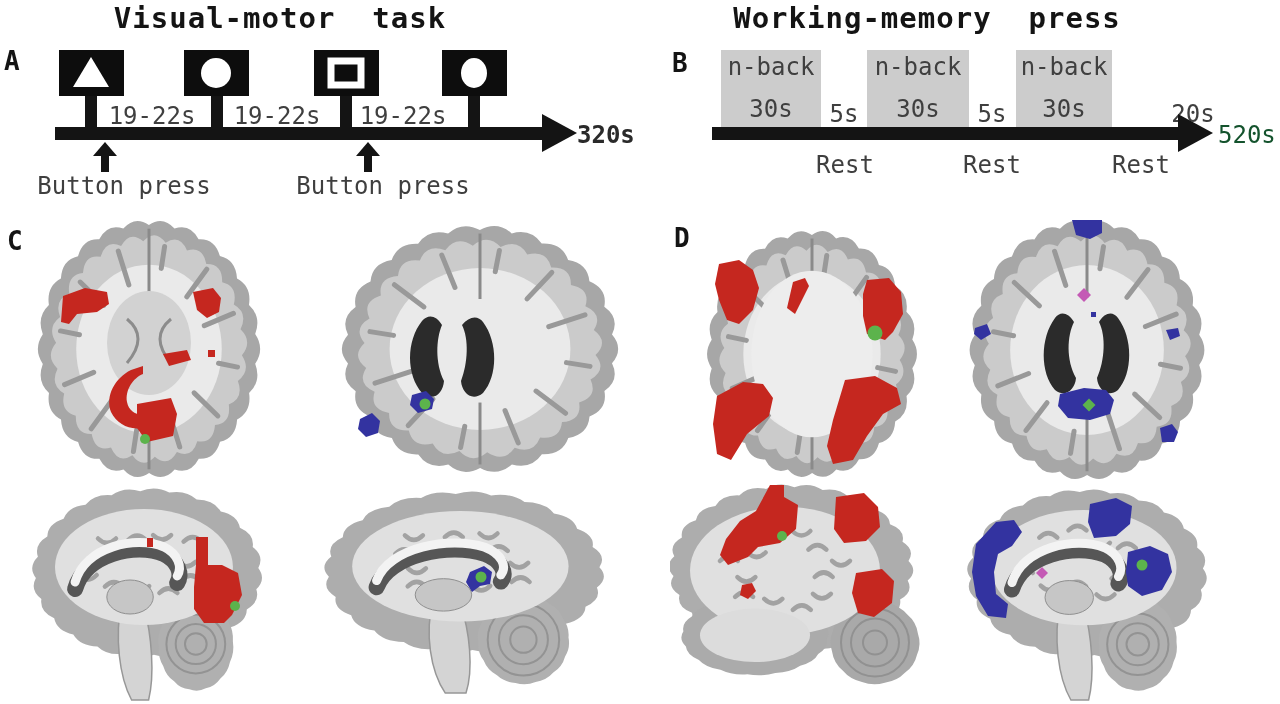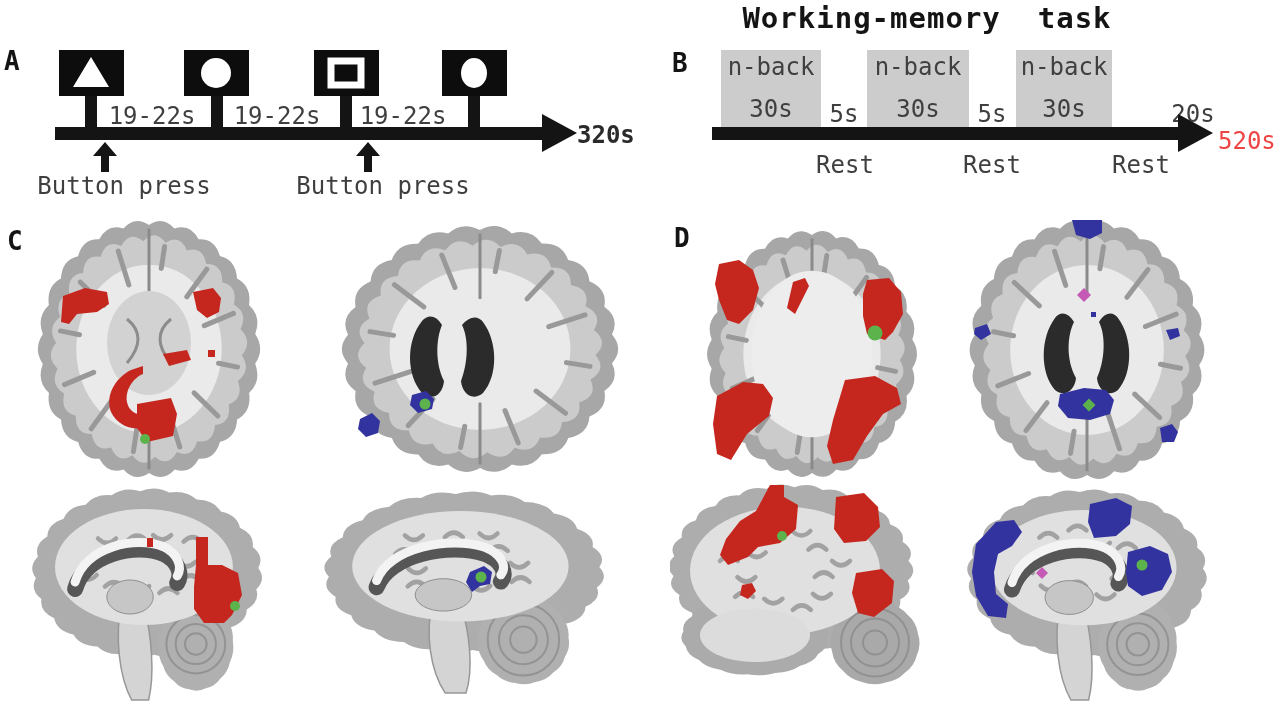--- a/index.html
+++ b/index.html
@@ -16,20 +16,21 @@
   .uarr-head{width:0;height:0;border-left:12px solid transparent;border-right:12px solid transparent;border-bottom:14px solid #141414;}
   .uarr-stem{width:8px;height:16px;background:#141414;margin:0 auto;}
   .nblock{display:flex;flex-direction:column;justify-content:space-between;align-items:center;padding:3px 0 4px 0;box-sizing:border-box;}
   svg.brain{position:absolute;}
 </style>
 </head>
 <body>
 
 <div id="fig">
 
+  <div class="abs title" style="left:110px;top:1px;width:340px;">Visual-motor  task</div>
   <div class="abs plab" style="left:4px;top:46px;">A</div>
 
   <div class="abs stim" style="left:59px;top:50px;">
     <svg width="65" height="46">
         <polygon points="32,7 50,37 14,37" fill="#ffffff"></polygon>
       </svg>
   </div>
   <div class="abs stim" style="left:184px;top:50px;">
     <svg width="65" height="46">
         <circle cx="32" cy="23" r="15" fill="#ffffff"></circle>
@@ -63,21 +64,21 @@
     <div class="uarr-head"></div>
       <div class="uarr-stem"></div>
   </div>
   <div class="abs" style="left:356px;top:142px;">
     <div class="uarr-head"></div>
       <div class="uarr-stem"></div>
   </div>
   <div class="abs lbl" style="left:34px;top:172px;width:180px;">Button press</div>
   <div class="abs lbl" style="left:293px;top:172px;width:180px;">Button press</div>
 
-  <div class="abs title" style="left:729px;top:1px;width:396px;">Working-memory  task</div>
+  <div class="abs title" style="left:729px;top:1px;width:396px;">Working-memory  press</div>
   <div class="abs plab" style="left:672px;top:48px;">B</div>
 
   <div class="abs nblock" style="left: 721px; top: 50px; width: 100px; height: 77px; background: rgb(204, 204, 204);">
     <span class="lbl">n-back</span>
     <span class="lbl">30s</span>
   </div>
   <div class="abs nblock" style="left: 867px; top: 50px; width: 102px; height: 77px; background: rgb(204, 204, 204);">
     <span class="lbl">n-back</span>
     <span class="lbl">30s</span>
   </div>
@@ -85,21 +86,21 @@
     <span class="lbl">n-back</span>
     <span class="lbl">30s</span>
   </div>
 
   <div class="abs lbl" style="left:829px;top:100px;width:30px;">5s</div>
   <div class="abs lbl" style="left:977px;top:100px;width:30px;">5s</div>
   <div class="abs lbl" style="left:1170px;top:100px;width:46px;">20s</div>
 
   <div class="abs bar" style="left:712px;top:127px;width:466px;"></div>
   <div class="abs ahead" style="left:1178px;top:114px;"></div>
-  <div class="abs lbl" style="left:1218px;top:127px;color:#ef4444;">520s</div>
+  <div class="abs lbl" style="left:1218px;top:121px;color:#14532d;">520s</div>
 
   <div class="abs lbl" style="left:815px;top:151px;width:60px;">Rest</div>
   <div class="abs lbl" style="left:962px;top:151px;width:60px;">Rest</div>
   <div class="abs lbl" style="left:1111px;top:151px;width:60px;">Rest</div>
 
   <div class="abs plab" style="left:7px;top:226px;">C</div>
   <div class="abs plab" style="left:674px;top:223px;">D</div>
 
   <svg id="s1" class="brain" style="left:35px;top:218px;" width="228" height="262" viewBox="0 0 228 262">
       <path d="M220.2,145.8 Q226.7,163.1 214.1,174.9 Q216.8,193.4 202.1,201.4 Q201.0,220.1 185.0,223.7 Q180.0,241.7 163.8,240.7 Q155.3,256.8 139.7,251.4 Q128.1,264.5 114.1,255.0 Q100.1,264.6 88.5,251.4 Q72.9,256.8 64.4,240.8 Q48.1,241.8 43.1,223.9 Q27.2,220.3 26.0,201.5 Q11.2,193.6 14.0,175.1 Q1.3,163.3 7.8,146.0 Q-2.1,131.1 7.8,116.2 Q1.3,98.9 13.9,87.1 Q11.2,68.6 25.9,60.6 Q27.0,41.9 43.0,38.3 Q48.0,20.3 64.2,21.3 Q72.7,5.2 88.3,10.6 Q99.9,-2.5 113.9,7.0 Q127.9,-2.6 139.5,10.6 Q155.1,5.2 163.6,21.2 Q179.9,20.2 184.9,38.1 Q200.8,41.7 202.0,60.5 Q216.8,68.4 214.0,86.9 Q226.7,98.7 220.2,116.0 Q230.1,130.9 220.2,145.8 Z" fill="#a7a7a7"></path>

